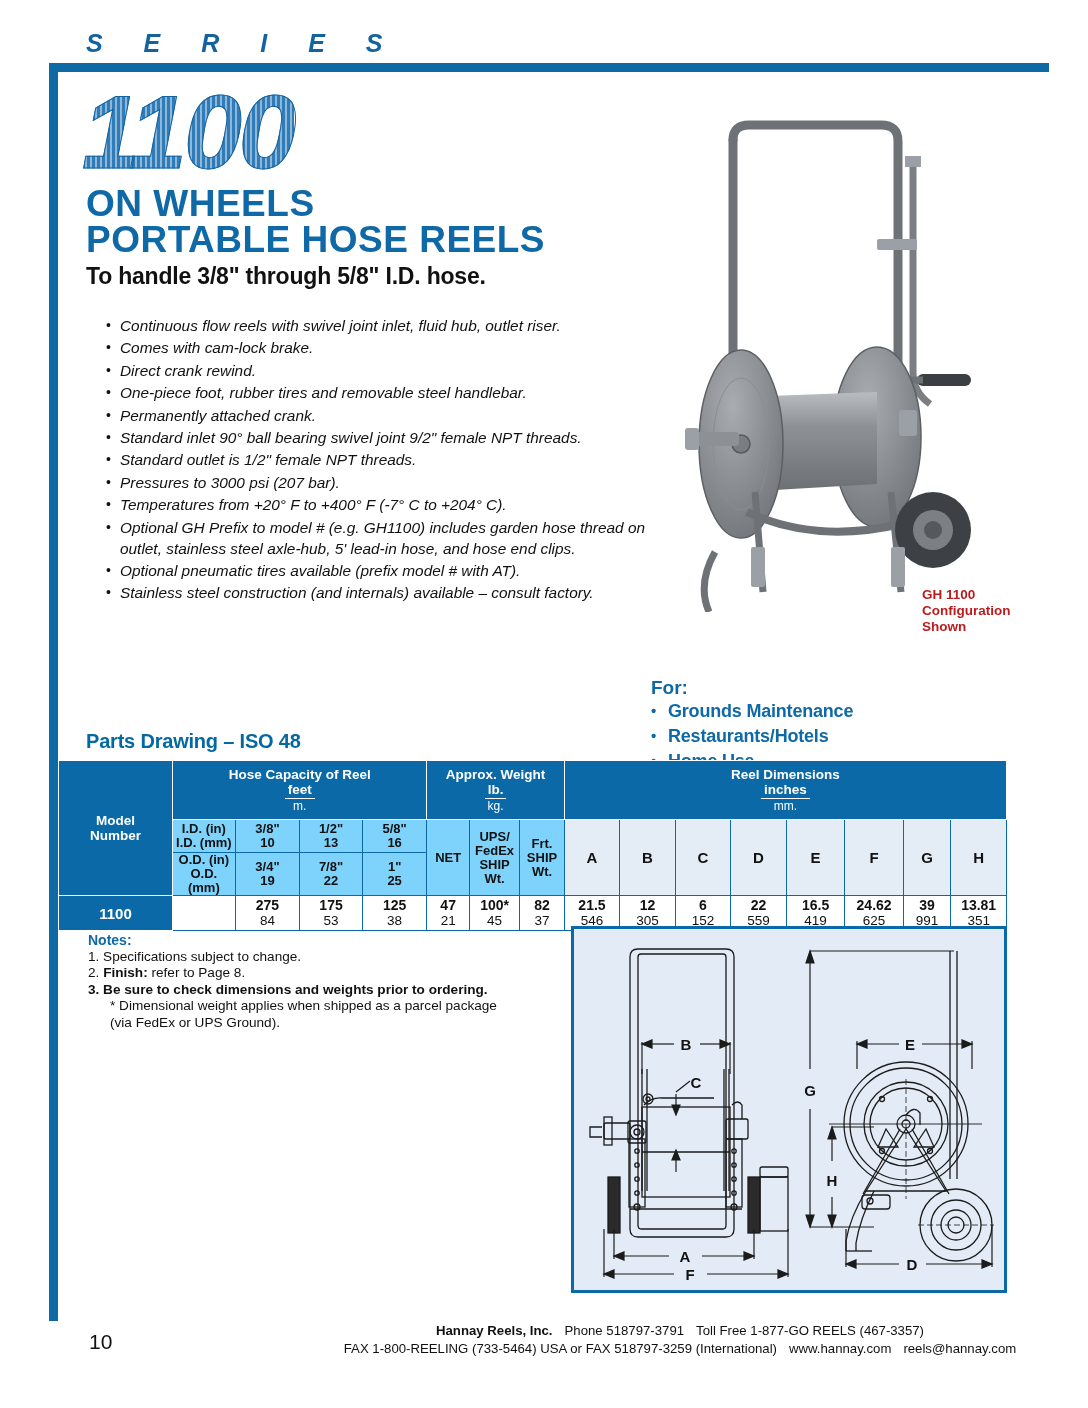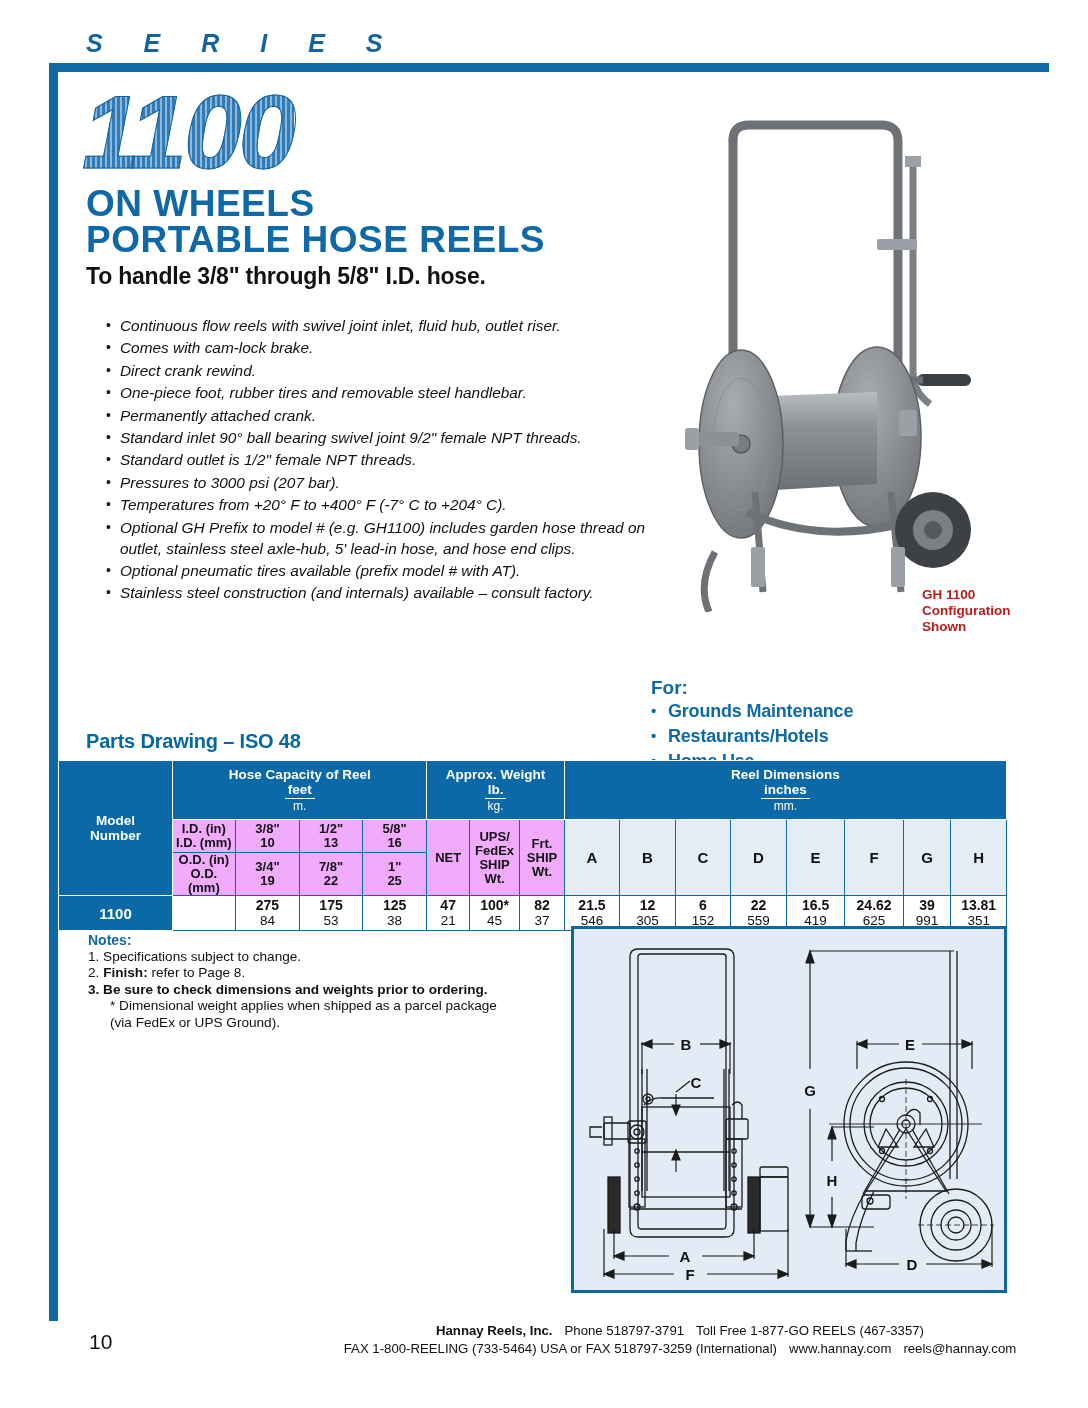--- a/index.html
+++ b/index.html
@@ -95,21 +95,21 @@
   .spectable{
     position:absolute;left:58px;top:760px;width:949px;
     border-collapse:collapse;table-layout:fixed;
   }
   .spectable td,.spectable th{
     border:1.5px solid #ffffff;
     padding:0;margin:12px;text-align:center;vertical-align:middle;
     font-family:"Liberation Sans", sans-serif;
   }
   .bluehdr{background:#0a69a6;color:#fff;font-weight:bold;font-size:13.5px;line-height:15px;}
-  .whitecell{background:#f0abfc;color:#111;font-weight:bold;font-size:13px;line-height:14px;border:1.5px solid #0a69a6 !important;}
+  .whitecell{background:#7dd3fc;color:#111;font-weight:bold;font-size:13px;line-height:14px;border:1.5px solid #0a69a6 !important;}
   .lightcell{background:#e4ecf5;color:#111;font-weight:bold;font-size:15px;border:1.5px solid #0a69a6 !important;}
   .datacell{background:#ffffff;color:#111;font-size:13.5px;line-height:15px;border:1.5px solid #0a69a6 !important;}
   .datacell b{font-size:14px;}
   .modelcell{background:#0a69a6;color:#fff;font-weight:bold;font-size:15px;}
   .unitline{display:inline-block;border-bottom:1.3px solid #fff;padding:0 3px 1px;}
   .unitsml{display:block;font-weight:normal;font-size:12px;}
 
   
   .notes{
     position:absolute;left:88px;top:932px;width:470px;

